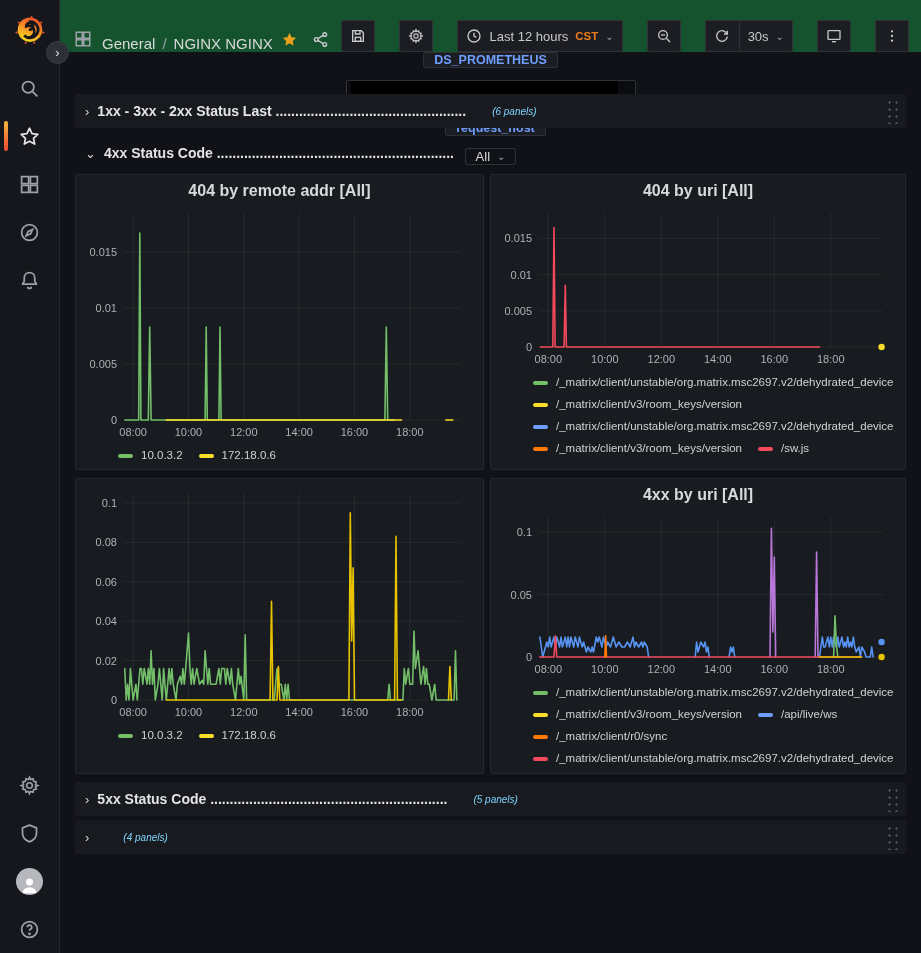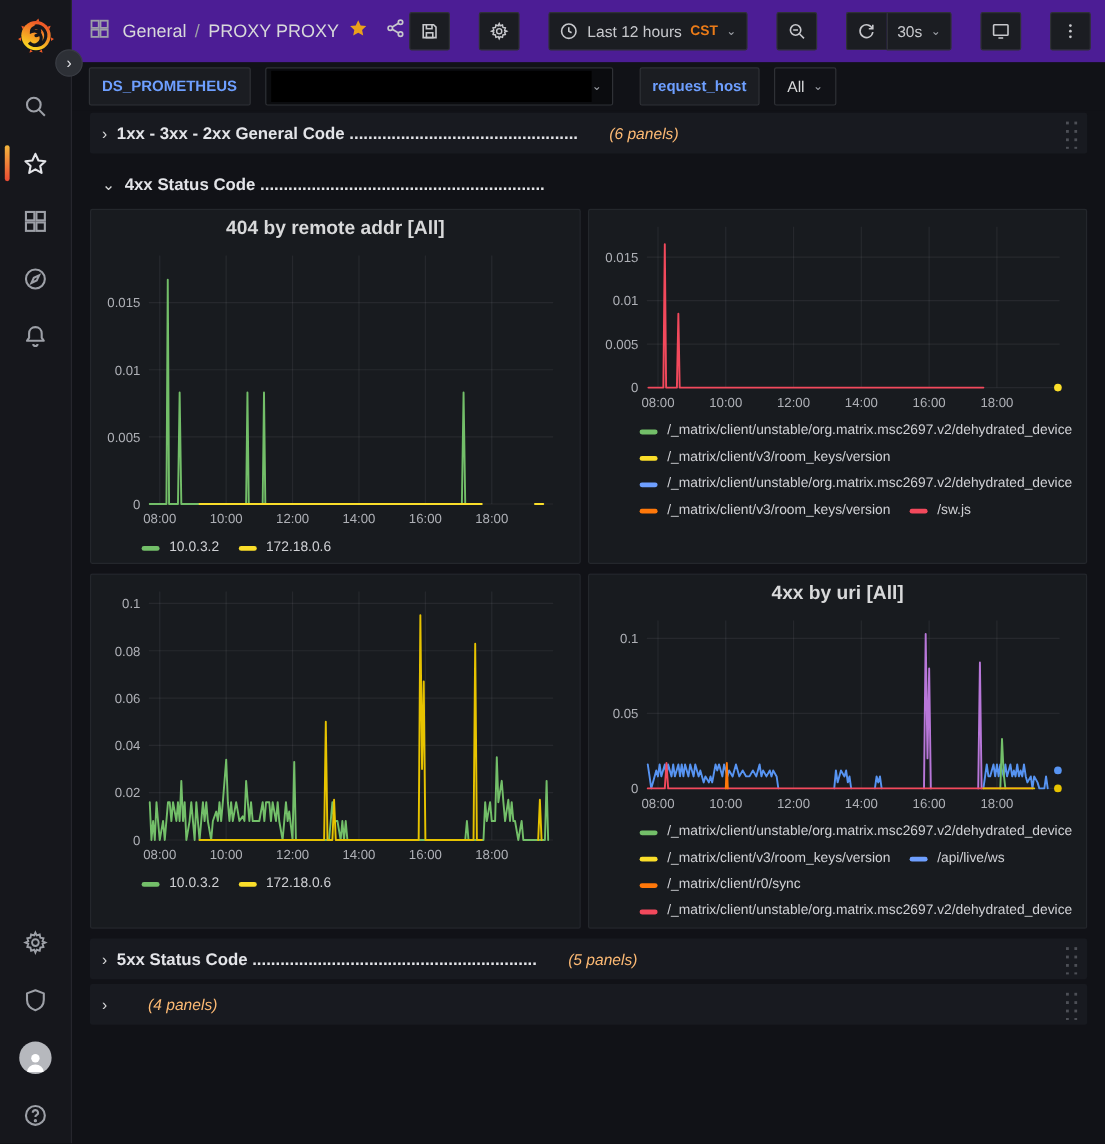--- a/index.html
+++ b/index.html
@@ -21,54 +21,54 @@
   .expand-btn { position:absolute; left:46px; top:41px; width:23px; height:23px; border-radius:50%;
     background:#2d3036; color:#e3e4e8; display:flex; align-items:center; justify-content:center;
     z-index:30; font-size:13px; border:1px solid #3a3d44; }
   .avatar { width:27px; height:27px; border-radius:50%; background:#b6b8bd; display:flex;
     align-items:flex-end; justify-content:center; overflow:hidden; }
 
   
   .main { flex:1; display:flex; flex-direction:column; min-width:0; }
 
   
-  .header { height:52px; background:#4c1d95; display:flex; align-items:center; padding:0 12px 0 14px; }
+  .header { height:52px; background:#14532d; display:flex; align-items:flex-end; padding:0 12px 0 14px; }
   .crumb-grid { color:#9da0a7; margin-right:10px; }
   .crumb { font-size:15px; color:#d8d9da; display:flex; align-items:center; gap:7px; }
   .crumb .sep { color:#9da0a7; }
   .star-filled { color:#eba11b; margin-left:8px; }
   .share-ic { color:#c7c8cc; margin-left:14px; }
   .hdr-right { margin-left:auto; display:flex; align-items:center; gap:24px; }
   .hbtn { height:32px; min-width:34px; padding:0 8px; background:#1b1d22; border:1px solid #2f3136;
     border-radius:2px; color:#c7c8cc; display:flex; align-items:center; justify-content:center;
     gap:7px; font-size:13px; cursor:pointer; }
   .hbtn svg { width:16px; height:16px; }
   .tz { color:#eb7b18; font-weight:700; font-size:11.5px; }
   .caret { font-size:10px; color:#9da0a7; }
   .split { display:flex; }
   .split .hbtn:first-child { border-radius:2px 0 0 2px; border-right:none; }
   .split .hbtn:last-child { border-radius:0 2px 2px 0; }
 
   
-  .varbar { height:40px; display:flex; align-items:center; gap:12px; padding:0 14px; background:#111217; }
+  .varbar { height:40px; display:flex; align-items:center; gap:12px; padding:0 14px; background:#111217;flex-direction:column; }
   .var-label { height:32px; display:flex; align-items:center; padding:0 10px; background:#1b1d22;
     border:1px solid #2f3136; border-radius:2px; color:#6e9fff; font-size:12.5px; font-weight:700; }
   .var-select { height:32px; width:290px; background:#0b0c0f; border:1px solid #2f3136; border-radius:2px;
     display:flex; align-items:center; padding:0 8px 0 4px; }
   .var-select .redacted { flex:1; height:26px; background:#000; }
   .var-all { height:32px; display:flex; align-items:center; gap:7px; padding:0 10px; background:#111217;
     border:1px solid #2f3136; border-radius:2px; color:#d8d9da; font-size:13px; }
 
   
   .dash { flex:1; padding:2px 15px 0; overflow:hidden; }
   .row-collapsed { height:34px; background:#181a20; border-radius:2px; display:flex; align-items:center;
     padding:0 8px 0 10px; margin-bottom:10px; cursor:pointer; }
   .row-open { height:30px; display:flex; align-items:center; padding:0 10px; margin-bottom:6px; cursor:pointer; }
   .row-title { font-size:14px; font-weight:700; color:#e3e4e8; white-space:nowrap; overflow:hidden; }
-  .row-count { font-size:13px; font-style:italic; color:#fdba74; margin-left:26px; white-space:nowrap;text-align:right; }
+  .row-count { font-size:10px; font-style:italic; color:#7dd3fc; margin-left:26px; white-space:nowrap;text-align:right; }
   .row-chev { color:#d8d9da; margin-right:8px; font-size:13px; }
   .drag-dots { margin-left:auto; width:13px; height:26px; opacity:.55;
     background-image:radial-gradient(#787b83 1.1px, transparent 1.2px); background-size:7px 7px;
     background-position:1px 1px; }
 
   .grid2 { display:grid; grid-template-columns:409px 416px; gap:8px 6px; margin-bottom:8px; }
   .panel { height:296px; background:#181b1f; border:1px solid rgba(204,204,220,.07); border-radius:2px;
     padding:6px 8px 4px; display:flex; flex-direction:column; overflow:hidden; }
   .panel-title { text-align:center; font-size:16px; font-weight:700; color:#d8d9da; height:24px;
     line-height:20px; cursor:pointer; }
@@ -167,21 +167,21 @@
         <svg width="18" height="18" viewBox="0 0 24 24" fill="none" stroke="currentColor" stroke-width="2">
             <rect x="3" y="3" width="8" height="8"></rect>
             <rect x="13" y="3" width="8" height="8"></rect>
             <rect x="3" y="13" width="8" height="8"></rect>
             <rect x="13" y="13" width="8" height="8"></rect>
           </svg>
       </span>
       <span class="crumb">
         <span>General</span>
         <span class="sep">/</span>
-        <span>PROXY PROXY</span>
+        <span>NGINX NGINX</span>
       </span>
       <span class="star-filled">
         <svg width="17" height="17" viewBox="0 0 24 24" fill="currentColor">
             <path d="M12 2.5 l2.9 6.3 6.6 .7 -4.9 4.6 1.3 6.6 -5.9 -3.4 -5.9 3.4 1.3 -6.6 -4.9 -4.6 6.6 -.7 z"></path>
           </svg>
       </span>
       <span class="share-ic">
         <svg width="17" height="17" viewBox="0 0 24 24" fill="none" stroke="currentColor" stroke-width="2">
             <circle cx="18" cy="5" r="2.6"></circle>
             <circle cx="6" cy="12" r="2.6"></circle>
@@ -258,21 +258,21 @@
       <div class="var-all">
         <span>All</span>
         <span class="caret">⌄</span>
       </div>
     </div>
 
     <div class="dash">
 
       <div class="row-collapsed">
         <span class="row-chev">›</span>
-        <span class="row-title">1xx - 3xx - 2xx General Code .................................................</span>
+        <span class="row-title">1xx - 3xx - 2xx Status Last .................................................</span>
         <span class="row-count">(6 panels)</span>
         <span class="drag-dots"></span>
       </div>
 
       <div class="row-open">
         <span class="row-chev">⌄</span>
         <span class="row-title">4xx Status Code .............................................................</span>
       </div>
 
       <div class="grid2">
@@ -308,20 +308,21 @@
                 <span class="swatch" style="background: rgb(115, 191, 105);"></span>
                 <span>10.0.3.2</span>
               </div>
               <div class="legend-item">
                 <span class="swatch" style="background: rgb(250, 222, 42);"></span>
                 <span>172.18.0.6</span>
               </div>
             </div>
         </section>
         <section class="panel">
+          <div class="panel-title">404 by uri [All]</div>
           <div class="chart"><svg viewBox="0 0 398 162" width="100%" height="162">
                 <line x1="49.320197044334975" x2="49.320197044334975" y1="8" y2="142" stroke="rgba(204,204,220,0.08)"></line>
                 <text x="49.320197044334975" y="158" text-anchor="middle" class="tick">08:00</text>
                 <line x1="105.80623973727421" x2="105.80623973727421" y1="8" y2="142" stroke="rgba(204,204,220,0.08)"></line>
                 <text x="105.80623973727421" y="158" text-anchor="middle" class="tick">10:00</text>
                 <line x1="162.29228243021345" x2="162.29228243021345" y1="8" y2="142" stroke="rgba(204,204,220,0.08)"></line>
                 <text x="162.29228243021345" y="158" text-anchor="middle" class="tick">12:00</text>
                 <line x1="218.7783251231527" x2="218.7783251231527" y1="8" y2="142" stroke="rgba(204,204,220,0.08)"></line>
                 <text x="218.7783251231527" y="158" text-anchor="middle" class="tick">14:00</text>
                 <line x1="275.2643678160919" x2="275.2643678160919" y1="8" y2="142" stroke="rgba(204,204,220,0.08)"></line>

